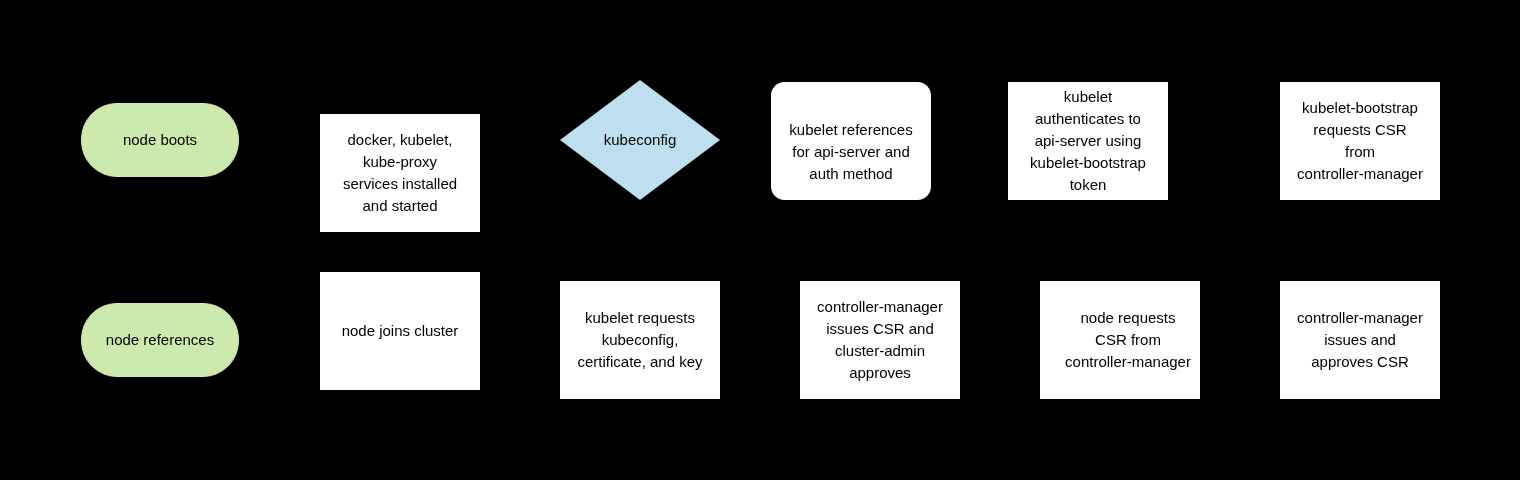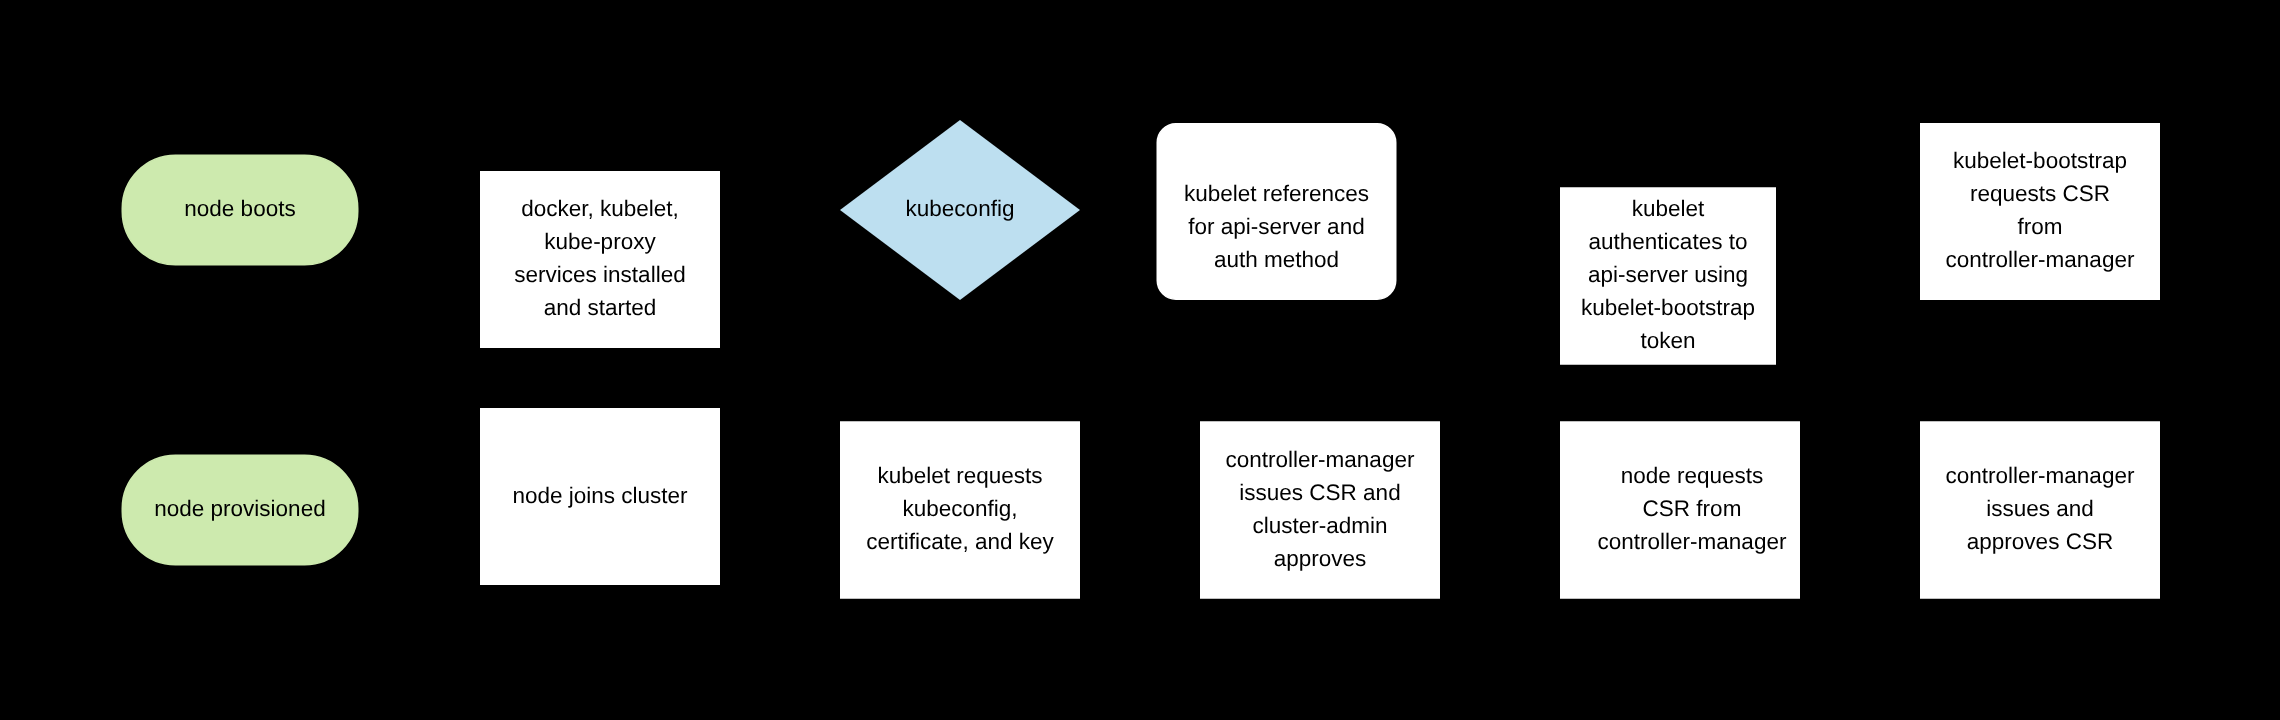--- a/index.html
+++ b/index.html
@@ -97,37 +97,37 @@
   </div>
 
   <div class="node shape-rect clipped" style="left:771px; top:82px; width:160px; height:118px;border-radius:13px;">
     <span class="label">
       <span>kubelet references</span>
       <span>for api-server and</span>
       <span>auth method</span>
     </span>
   </div>
 
-  <div class="node shape-rect" style="left:1040px; top:82px; width:144px; height:118px;margin-top:43px;">
+  <div class="node shape-rect" style="left:1008px; top:82px; width:160px; height:118px;">
     <span class="label">kubelet
 authenticates to
 api-server using
 kubelet-bootstrap
 token</span>
   </div>
 
   <div class="node shape-rect" style="left:1280px; top:82px; width:160px; height:118px;">
     <span class="label">kubelet-bootstrap
 requests CSR
 from
 controller-manager</span>
   </div>
 
   <div class="node shape-pill" style="left:81px; top:303px; width:158px; height:74px;">
-    <span class="label">node provisioned</span>
+    <span class="label">node references</span>
   </div>
 
   <div class="node shape-rect" style="left:320px; top:272px; width:160px; height:118px;">
     <span class="label">node joins cluster</span>
   </div>
 
   <div class="node shape-rect" style="left:560px; top:281px; width:160px; height:118px;">
     <span class="label">kubelet requests
 kubeconfig,
 certificate, and key</span>

